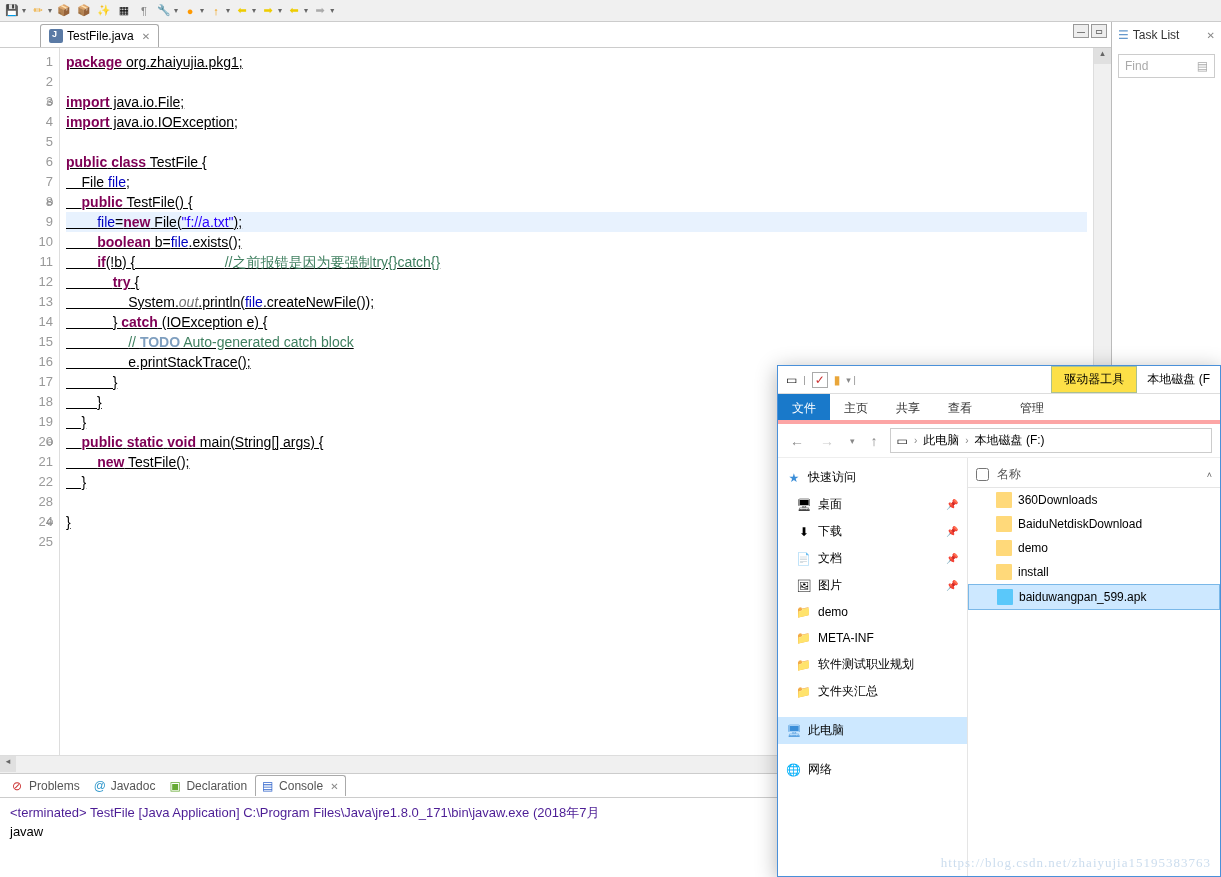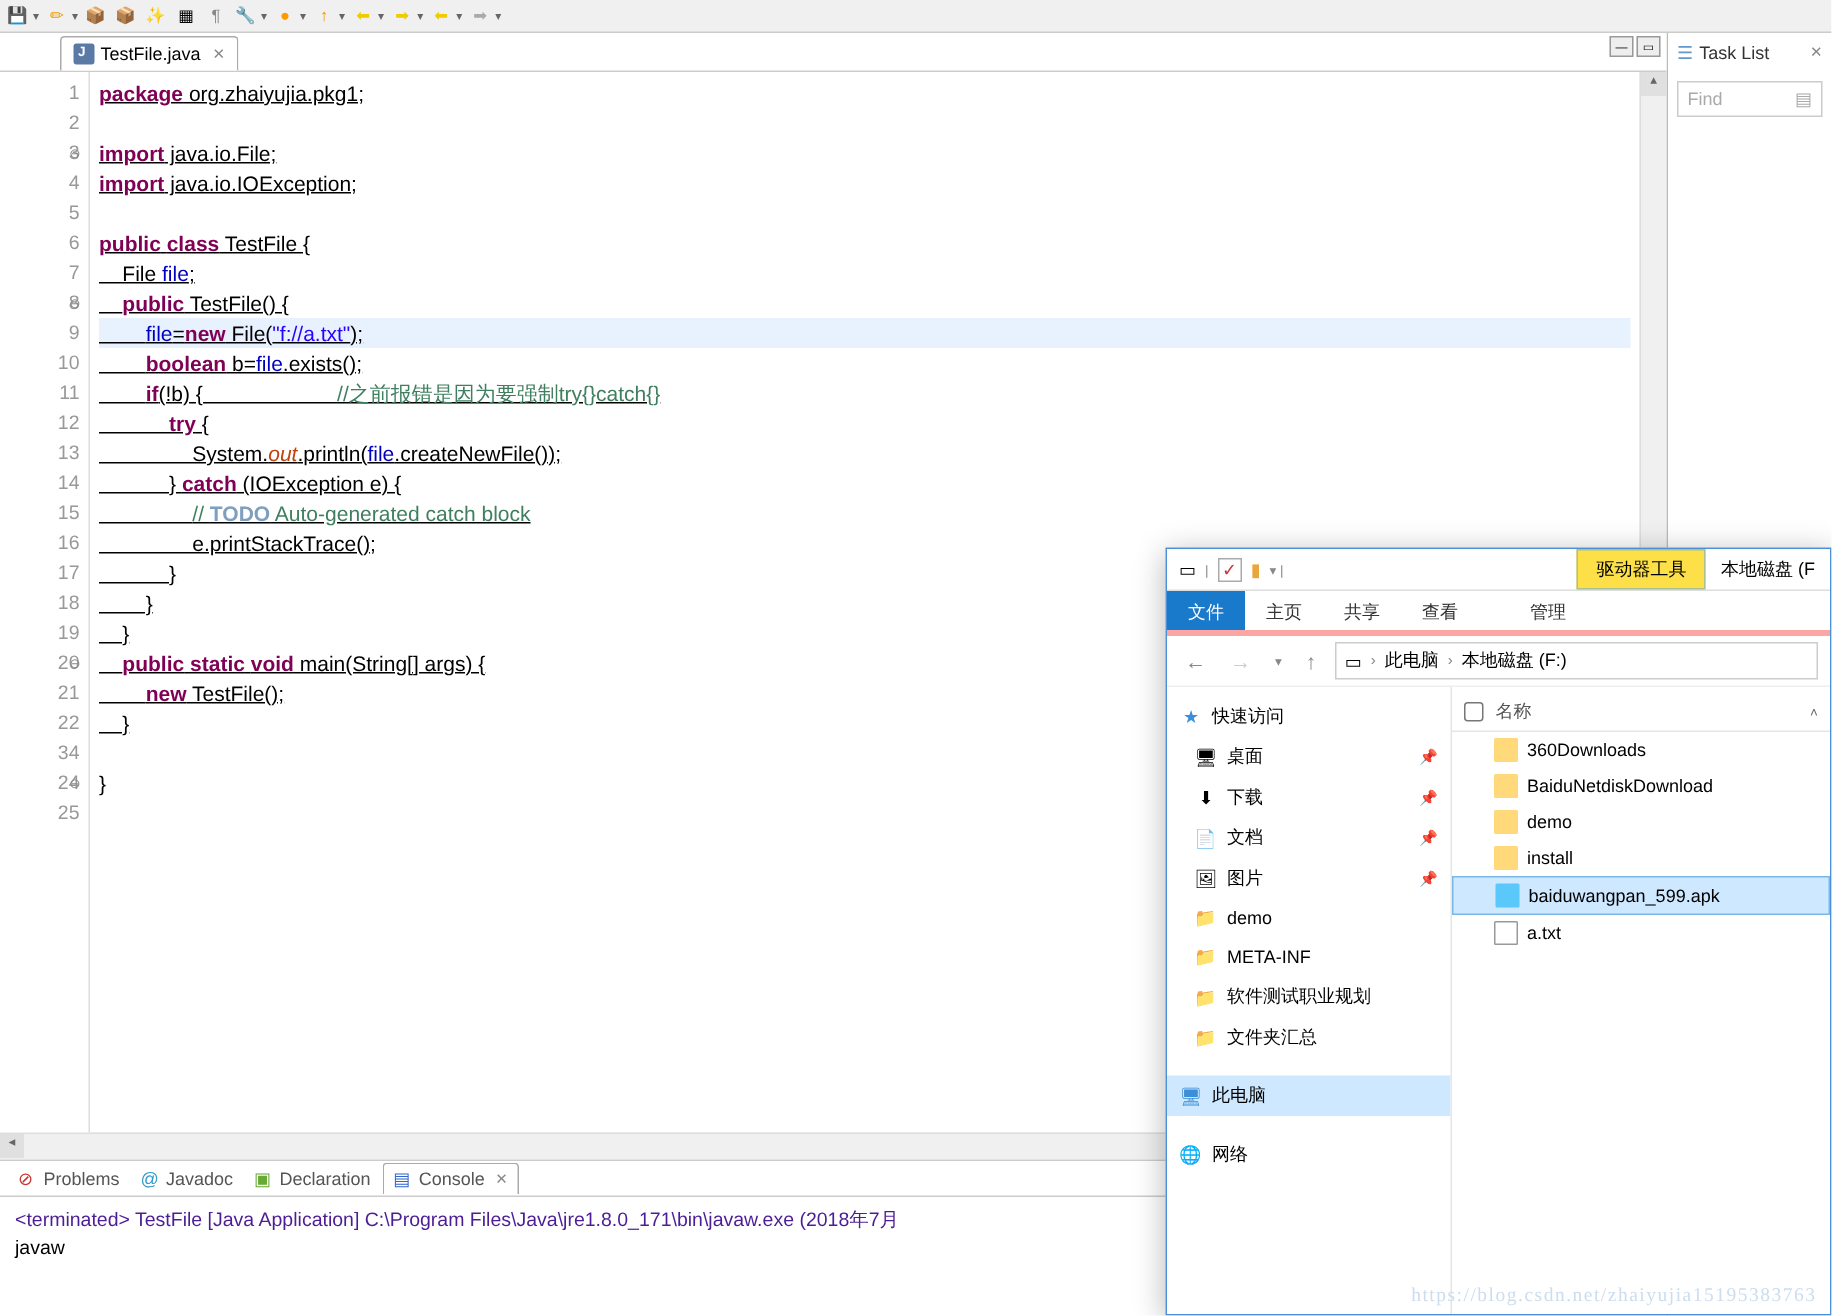--- a/index.html
+++ b/index.html
@@ -26,21 +26,21 @@
 .gutter .ln { height:20px; position:relative; }
 .fold { position:absolute; right:-2px; font-size:9px; color:#888; width:10px; text-align:center; }
 .code { flex:1; padding:4px 6px; font-family:Consolas,monospace; font-size:14px; line-height:20px; white-space:pre; overflow:auto; position:relative;text-decoration:underline; }
 .code-line { height:20px; }
 .hl { background:#e8f2fe; display:block; width:100%; }
 .kw { color:#7f0055; font-weight:bold; }
 .str { color:#2a00ff; }
 .cm { color:#3f7f5f; }
 .todo { color:#7f9fbf; font-weight:bold; }
 .fld { color:#0000c0; }
-.sit { color:#c2410c; font-style:italic; }
+.sit { color:#737373; font-style:italic; }
 .scrollbar-v { width:18px; background:#f0f0f0; border-left:1px solid #ddd; position:relative; }
 .scroll-arrow { height:16px; background:#e0e0e0; font-size:9px; text-align:center; color:#666; }
 .hscroll { height:18px; background:#f0f0f0; border-top:1px solid #ddd; display:flex; }
 
 .bottom-tabs { height:24px; display:flex; align-items:center; gap:2px; border-top:1px solid #ccc; background:#fff; padding:2px 6px; font-size:12px; }
 .btab { display:flex; align-items:center; gap:3px; padding:3px 6px; color:#555; cursor:pointer; }
 .btab.active { background:#fff; border:1px solid #aaa; border-bottom:none; border-radius:3px 3px 0 0; }
 .btab-ico { width:14px; height:14px; display:inline-block; }
 .console { flex:0 0 80px; padding:6px 10px; font-size:13px; font-family:Arial; border-top:1px solid #ccc; }
 .console-head { color:#4c1d95; margin-bottom:2px; }
@@ -136,21 +136,21 @@
           <div class="ln">13</div>
           <div class="ln">14</div>
           <div class="ln">15</div>
           <div class="ln">16</div>
           <div class="ln">17</div>
           <div class="ln">18</div>
           <div class="ln">19</div>
           <div class="ln">20<span class="fold">⊖</span></div>
           <div class="ln">21</div>
           <div class="ln">22</div>
-          <div class="ln">34</div>
+          <div class="ln">28</div>
           <div class="ln">24<span class="fold">⊖</span></div>
           <div class="ln">25</div>
         </div>
       <div class="code" id="code"><div class="code-line"><span class="kw">package</span> org.zhaiyujia.pkg1;</div><div class="code-line"></div><div class="code-line"><span class="kw">import</span> java.io.File;</div><div class="code-line"><span class="kw">import</span> java.io.IOException;</div><div class="code-line"></div><div class="code-line"><span class="kw">public</span> <span class="kw">class</span> TestFile {</div><div class="code-line">    File <span class="fld">file</span>;</div><div class="code-line">    <span class="kw">public</span> TestFile() {</div><div class="code-line hl">        <span class="fld">file</span>=<span class="kw">new</span> File(<span class="str">"f://a.txt"</span>);</div><div class="code-line">        <span class="kw">boolean</span> b=<span class="fld">file</span>.exists();</div><div class="code-line">        <span class="kw">if</span>(!b) {                       <span class="cm">//之前报错是因为要强制try{}catch{}</span></div><div class="code-line">            <span class="kw">try</span> {</div><div class="code-line">                System.<span class="sit">out</span>.println(<span class="fld">file</span>.createNewFile());</div><div class="code-line">            } <span class="kw">catch</span> (IOException e) {</div><div class="code-line">                <span class="cm">// </span><span class="todo">TODO</span><span class="cm"> Auto-generated catch block</span></div><div class="code-line">                e.printStackTrace();</div><div class="code-line">            }</div><div class="code-line">        }</div><div class="code-line">    }</div><div class="code-line">    <span class="kw">public</span> <span class="kw">static</span> <span class="kw">void</span> main(String[] args) {</div><div class="code-line">        <span class="kw">new</span> TestFile();</div><div class="code-line">    }</div><div class="code-line"></div><div class="code-line">}</div><div class="code-line"></div></div>
       <div class="scrollbar-v">
         <div class="scroll-arrow">▴</div>
       </div>
     </div>
     <div class="hscroll">
       <div class="scroll-arrow" style="width:16px">◂</div>
@@ -301,22 +301,18 @@
             <span>demo</span>
           </div>
           <div class="list-item">
             <span class="fico"></span>
             <span>install</span>
           </div>
           <div class="list-item sel">
             <span class="fico apk"></span>
             <span>baiduwangpan_599.apk</span>
           </div>
-          <div class="list-item">
-            <span class="fico file"></span>
-            <span>a.txt</span>
-          </div>
         </div>
     </div>
   </div>
 </div>
 
 <div class="watermark">https://blog.csdn.net/zhaiyujia15195383763</div>
 
 </body></html>

